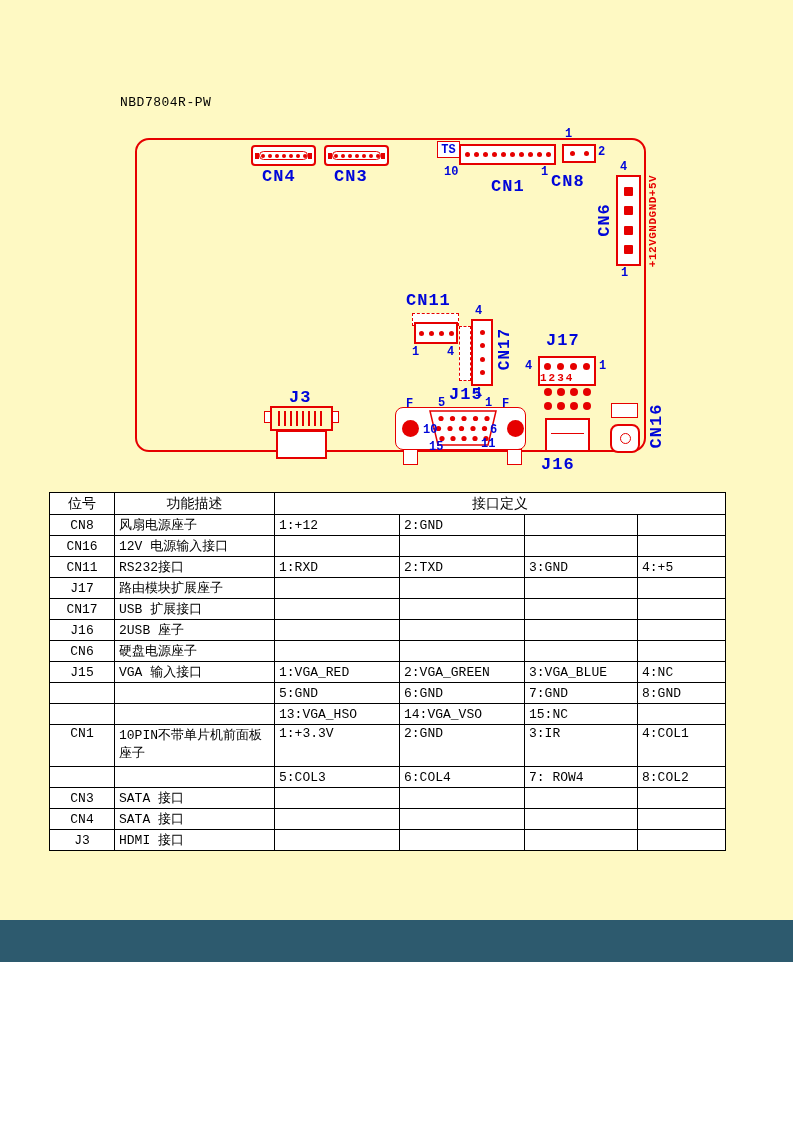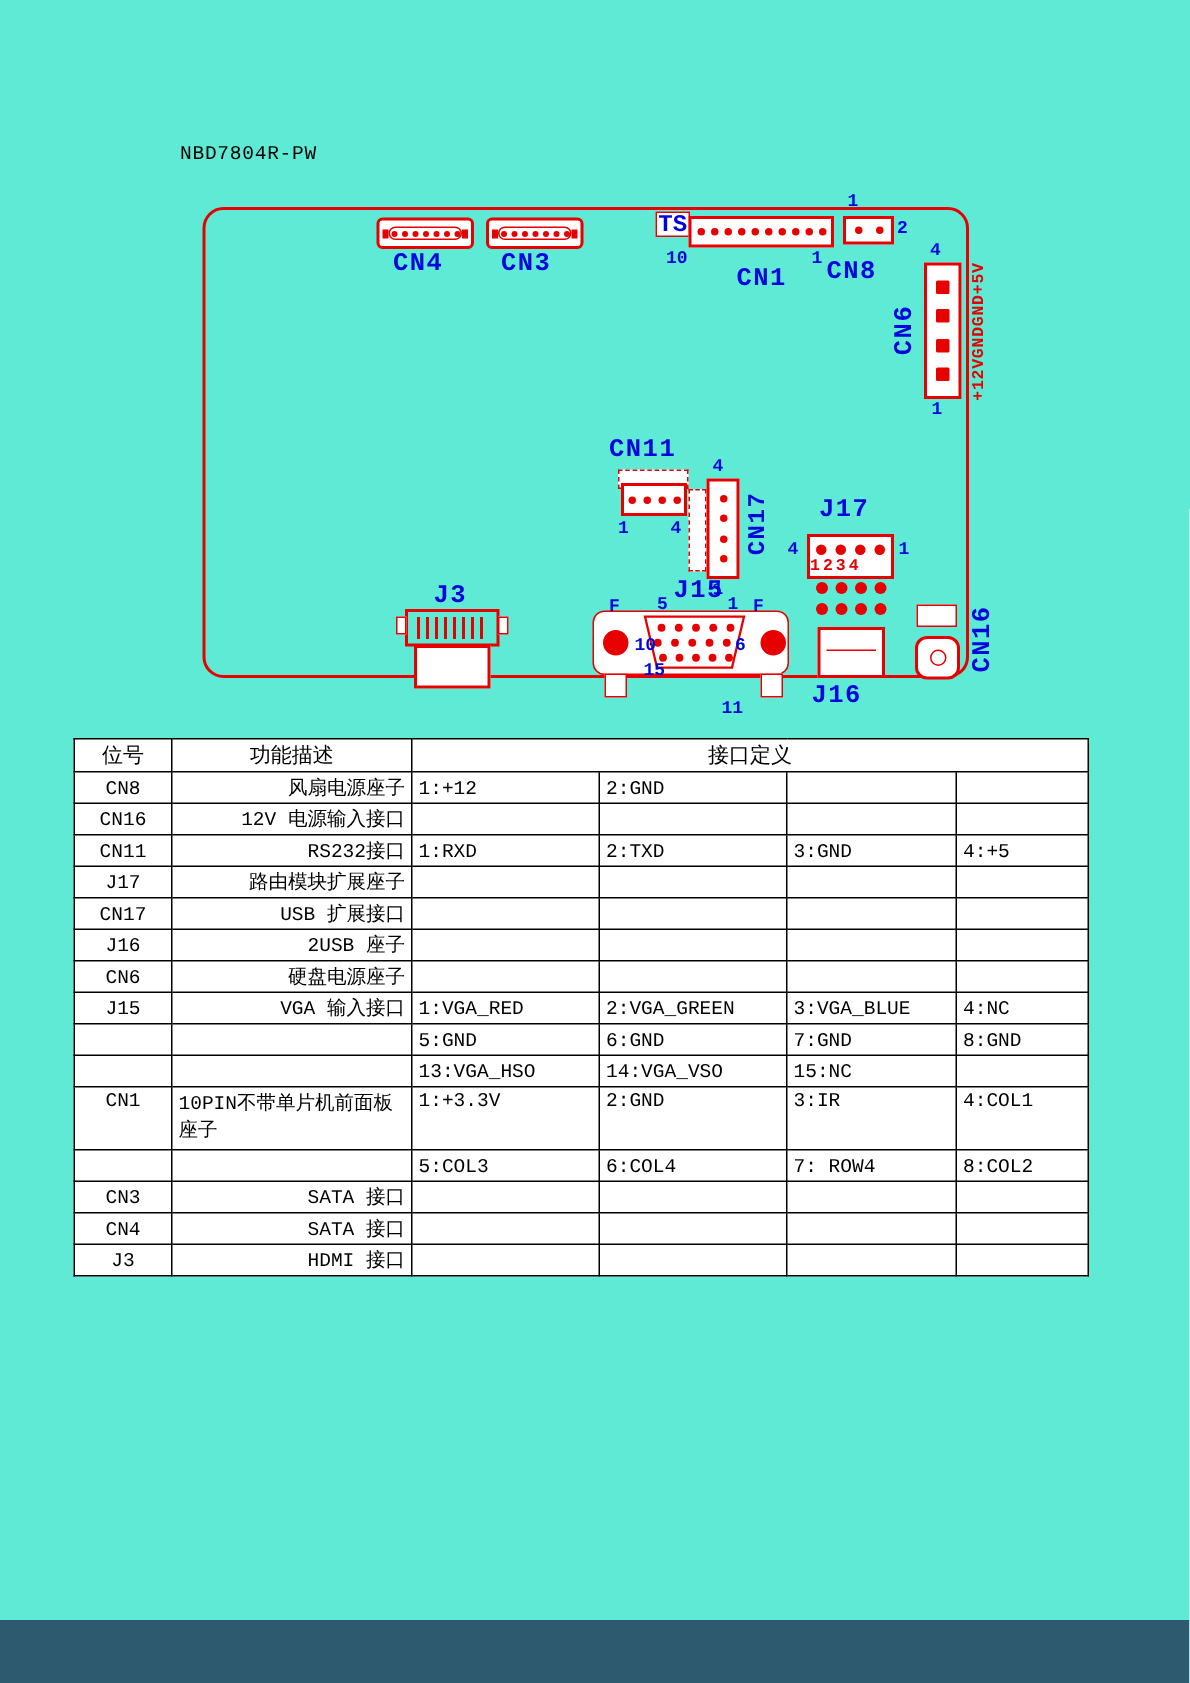--- a/index.html
+++ b/index.html
@@ -1,18 +1,18 @@
 <!DOCTYPE html>
 <html><head>
 <meta charset="utf-8">
 <style>
   * { margin:0; padding:0; box-sizing:border-box; }
   html,body { background:#ffffff; }
   .page {
-    position:relative; width:793px; height:1122px; background:#5eead4;
+    position:relative; width:793px; height:962px; background:#fef9c3;
     font-family:"Liberation Mono","DejaVu Sans Mono",monospace;
     overflow:hidden; margin:0 auto;
   }
   .doc-title { position:absolute; left:120px; top:95px; font-size:13px; color:#000; letter-spacing:.5px; }
 
   
   .board { position:absolute; inset:0; }
   .board-outline { position:absolute; left:135px; top:138px; width:511px; height:314px;
     border:2px solid #e60000; border-radius:14px; }
   .redbox { position:absolute; border:2px solid #e60000; background:#fff; }
@@ -29,32 +29,32 @@
   .inner-oval { position:absolute; left:6px; top:4px; right:6px; bottom:4px;
     border:1px solid #e60000; border-radius:7px; }
   .tab { position:absolute; width:4px; height:6px; background:#e60000; }
   .lbl { position:absolute; color:#0006d9; font-size:17px; font-weight:bold; letter-spacing:1px; white-space:nowrap; }
   .num { position:absolute; color:#0006d9; font-size:12px; font-weight:bold; white-space:nowrap; }
   .vlab { position:absolute; transform:translate(-50%,-50%) rotate(-90deg);
     color:#0006d9; font-size:17px; font-weight:bold; letter-spacing:1px; white-space:nowrap; }
   .vred { position:absolute; transform:translate(-50%,-50%) rotate(-90deg);
     color:#e60000; font-size:11px; font-weight:bold; white-space:nowrap; letter-spacing:.5px; }
   .redtext { color:#e60000; font-size:11px; font-weight:bold; letter-spacing:2px; text-align:left;margin-top:31px; }
-  .ts-text { color:#0006d9; font-size:16px; font-weight:bold; }
+  .ts-text { color:#0006d9; font-size:12px; font-weight:bold; }
   .hatch { background:repeating-linear-gradient(90deg,#e60000 0 2px,transparent 2px 6px);
     background-clip:content-box; padding:3px 5px; }
 
   
   .pin-table { position:absolute; left:49px; top:492px; width:676px;
     border-collapse:collapse; table-layout:fixed; font-size:13px; color:#000; background:#fff; }
   .pin-table th, .pin-table td { border:1px solid #000; padding:1px 4px; height:21px;
     white-space:pre-line; overflow:hidden; }
   .pin-table th { font-weight:normal; font-size:14px; text-align:center; height:22px; }
   .c-pos { text-align:center; }
-  .c-func { text-align:right; }
+  .c-func { text-align:left; }
   .c-pin { text-align:left; }
   tr.tall td { height:42px; vertical-align:top; }
   tr.tall td.c-func { text-align:left; }
 
   .bottom-bar { position:absolute; left:0; right:0; bottom:0; height:42px; background:#2d5a6e; }
 </style>
 </head>
 <body>
 
 <div class="page">
@@ -215,21 +215,21 @@
     </svg>
     <div class="redbox thin" style="left:403px;top:449px;width:15px;height:16px;"></div>
     <div class="redbox thin" style="left:507px;top:449px;width:15px;height:16px;"></div>
     <div class="num" style="left:406px;top:397px;">F</div>
     <div class="num" style="left:502px;top:397px;">F</div>
     <div class="num" style="left:438px;top:396px;">5</div>
     <div class="num" style="left:485px;top:396px;">1</div>
     <div class="num" style="left:423px;top:423px;">10</div>
     <div class="num" style="left:490px;top:423px;">6</div>
     <div class="num" style="left:429px;top:440px;">15</div>
-    <div class="num" style="left:481px;top:465px;">11</div>
+    <div class="num" style="left:481px;top:437px;">11</div>
 
     <div class="redbox thin" style="left:611px;top:403px;width:27px;height:15px;"></div>
     <div class="redbox" style="left:610px;top:424px;width:30px;height:29px;border-radius:8px;">
       <div style="position:absolute;left:8px;top:7px;width:11px;height:11px;border:1.5px solid #e60000;border-radius:50%;"></div>
     </div>
     <div class="vlab" style="left:656px;top:426px;">CN16</div>
   </div>
 
   <table class="pin-table">
     <colgroup>

